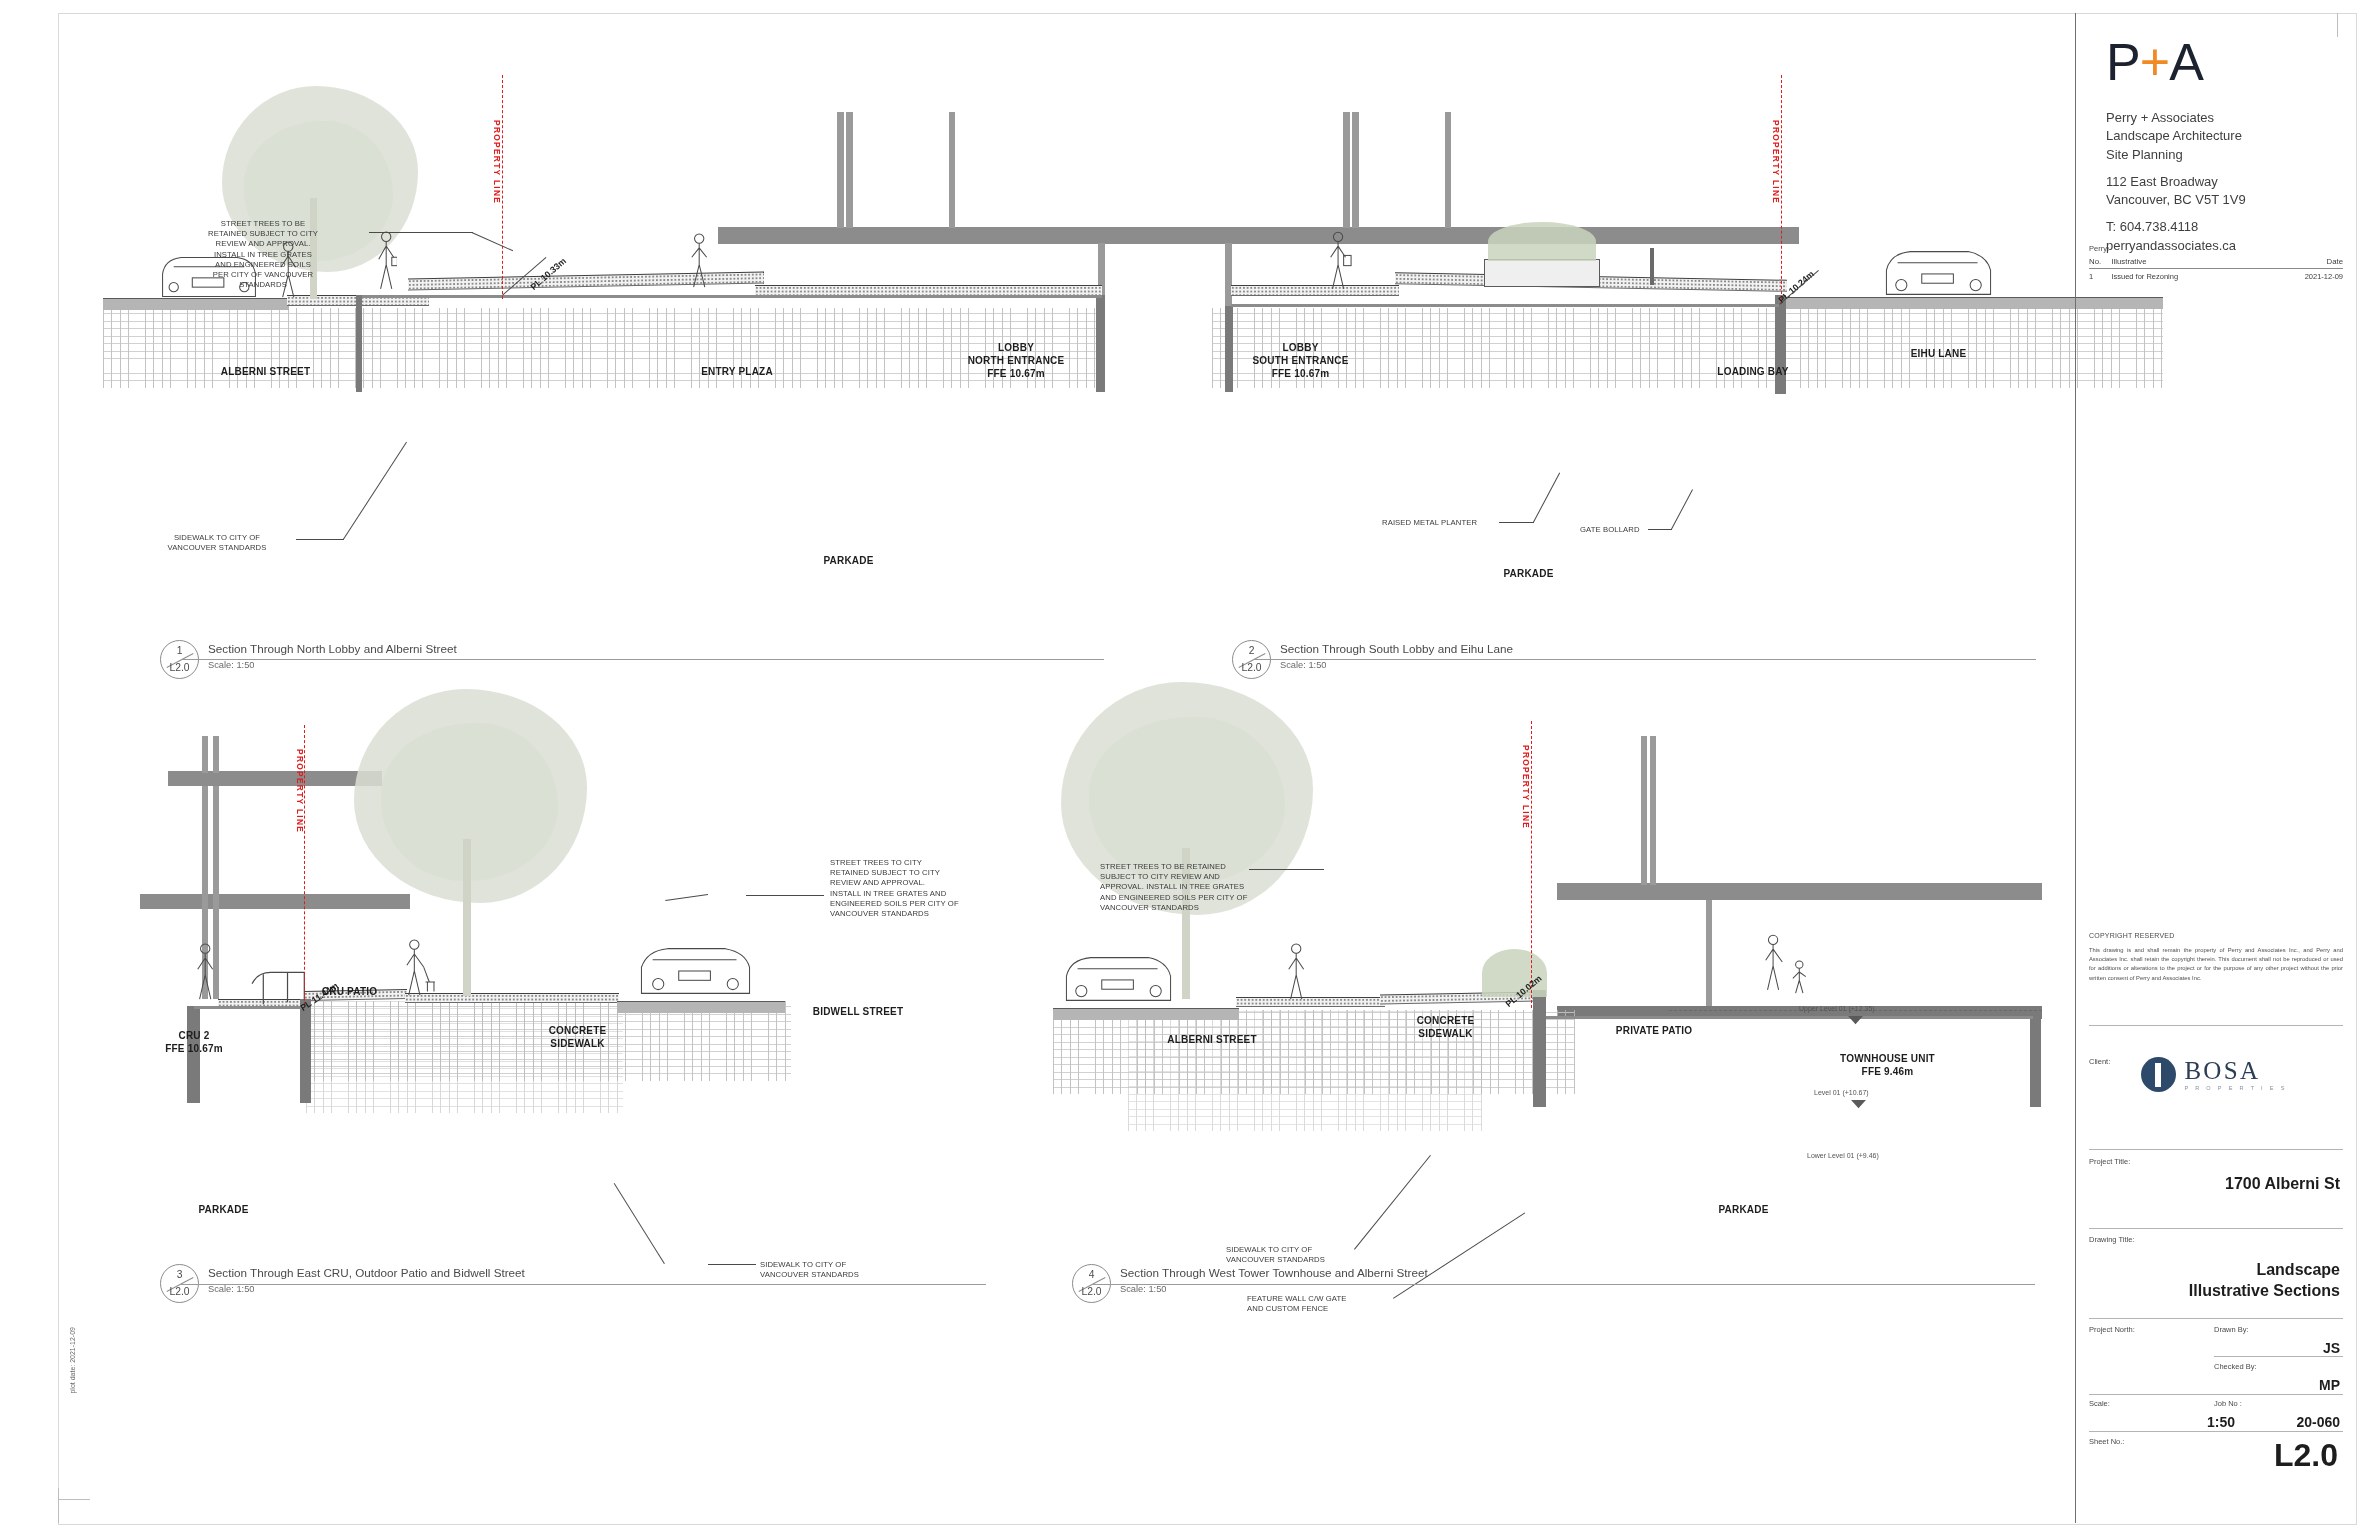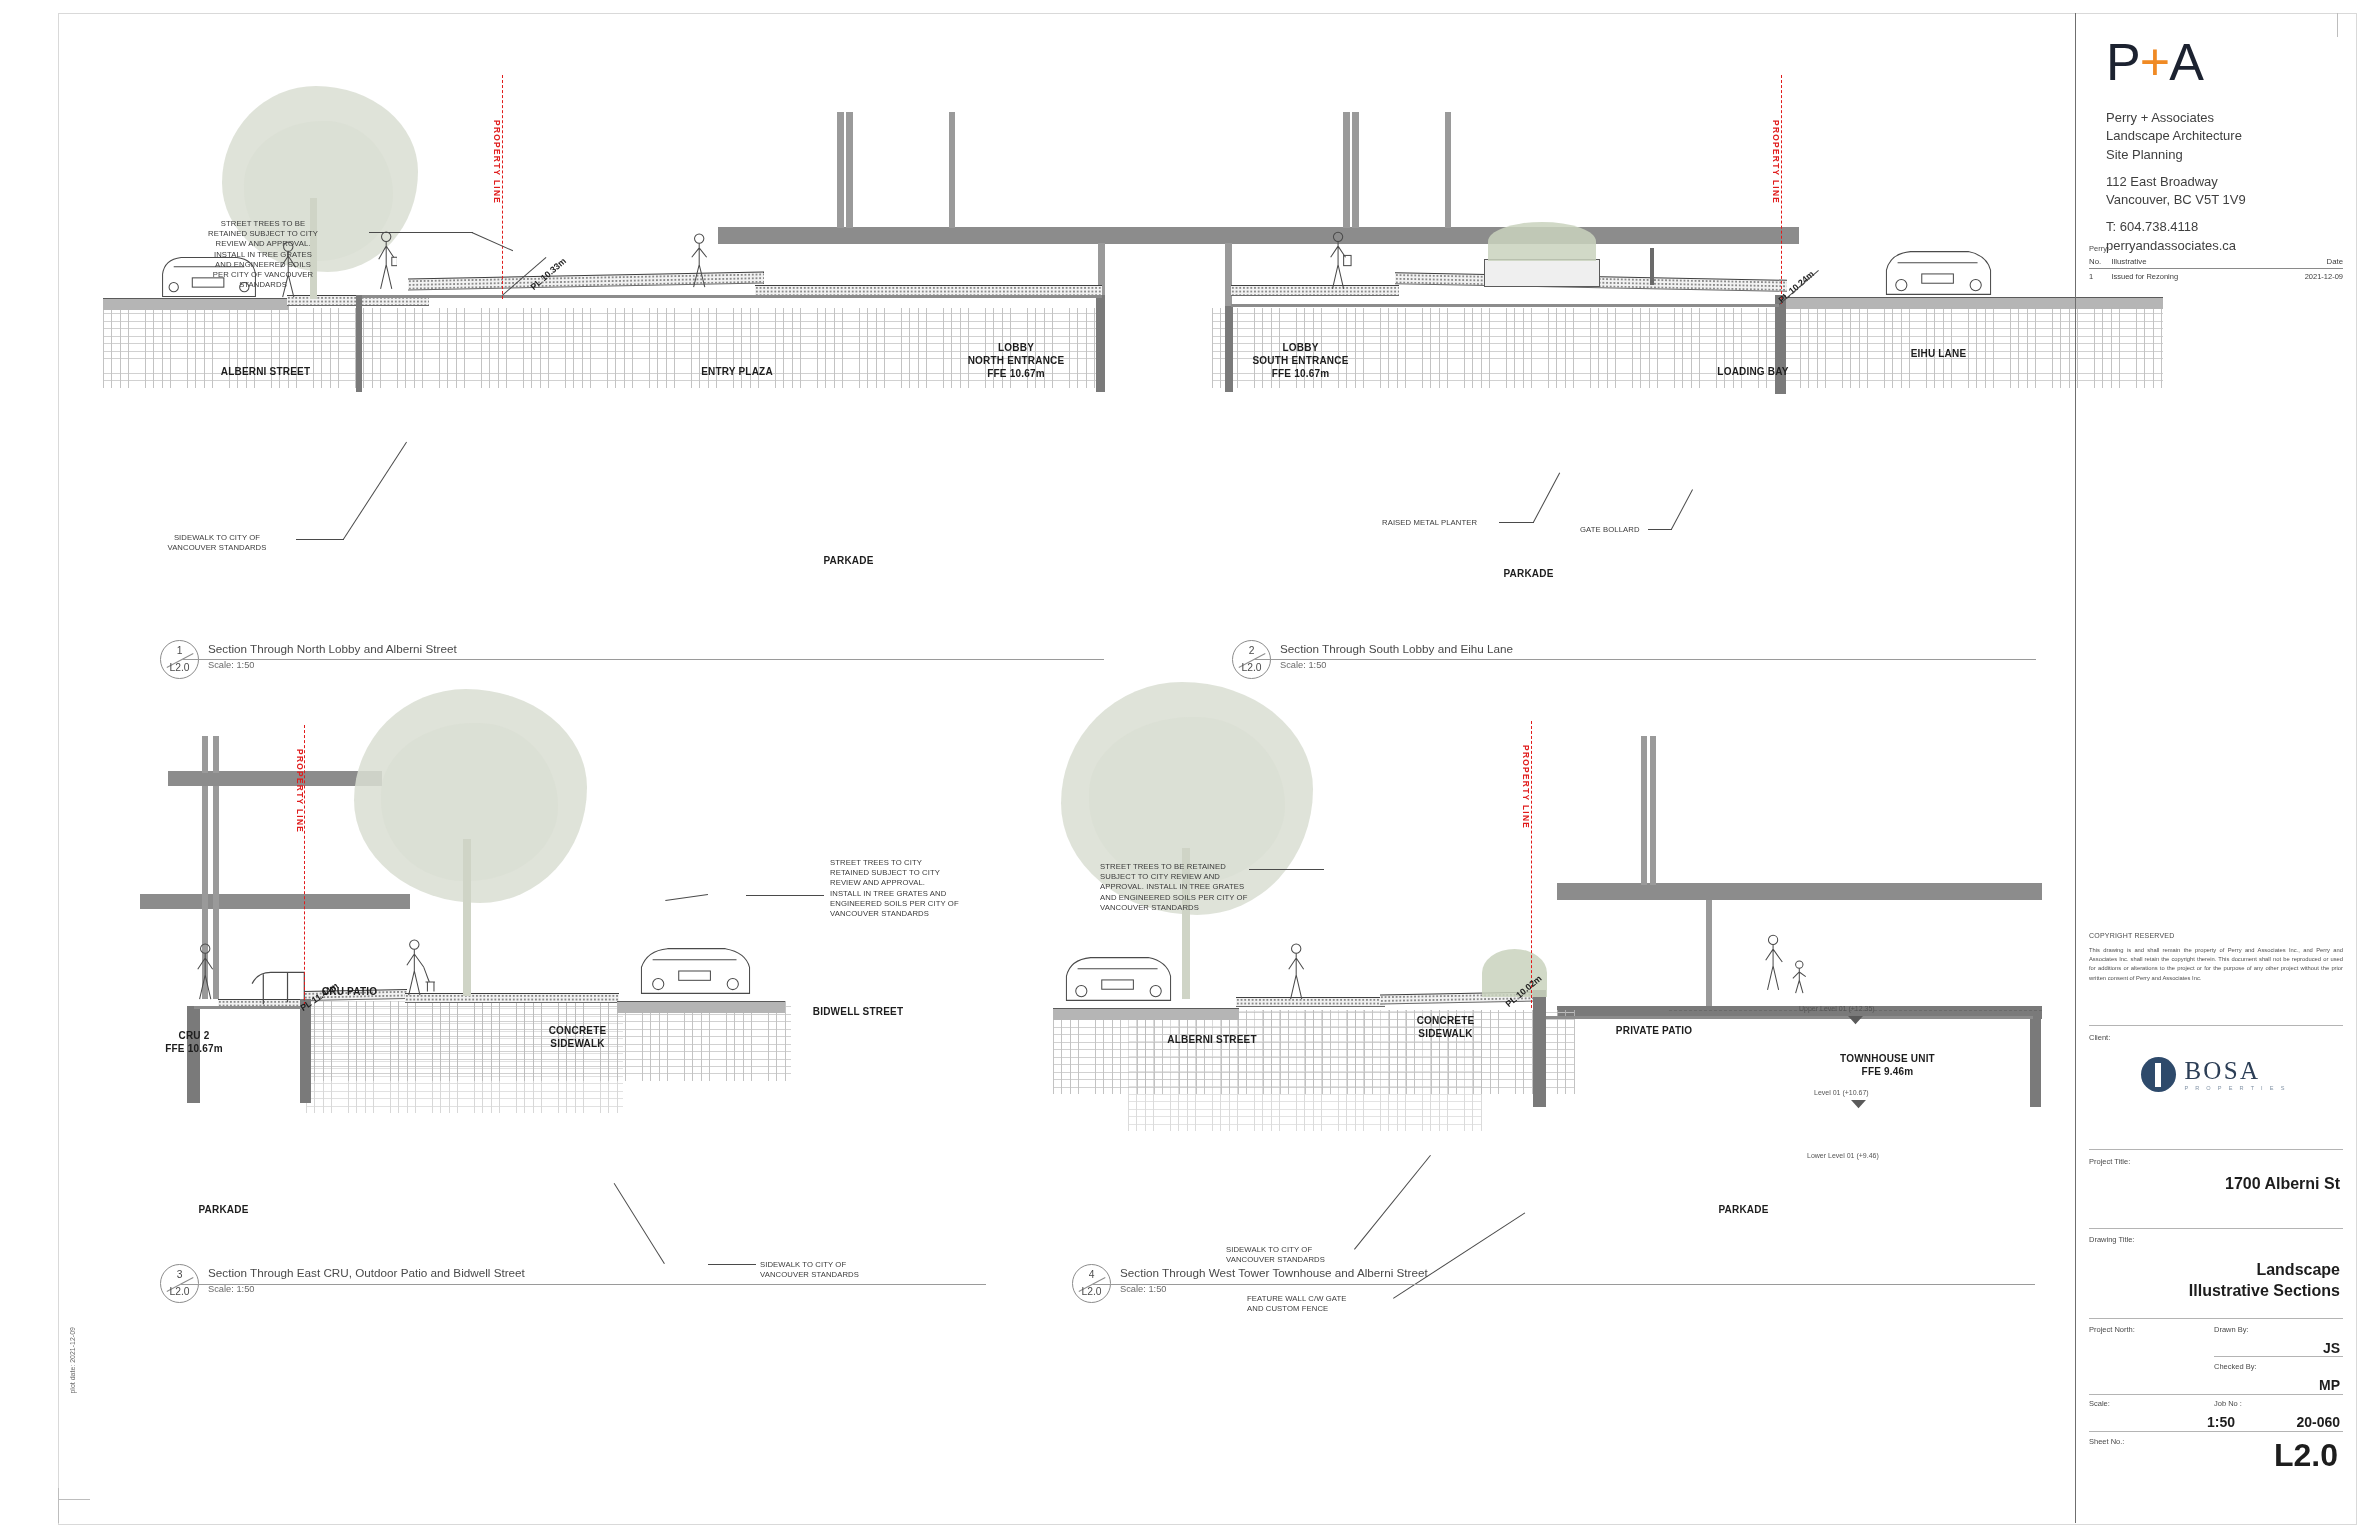--- a/index.html
+++ b/index.html
@@ -521,21 +521,21 @@
         <div class="c-date">2021-12-09</div>
       </div>
     </div>
 
     <div class="copyblock">
       <div class="copy-title">COPYRIGHT RESERVED</div>
       <div class="copy-body">This drawing is and shall remain the property of Perry and Associates Inc., and Perry and Associates Inc. shall retain the copyright therein. This document shall not be reproduced or used for additions or alterations to the project or for the purpose of any other project without the prior written consent of Perry and Associates Inc.</div>
     </div>
 
     <div class="tb-hline light" style="left:13px;top:1012px;width:254px;"></div>
-    <div class="tb-label" style="left:13px;top:1020px;">Client:</div>
+    <div class="tb-label" style="left:13px;top:1044px;">Client:</div>
 
     <div class="client-logo">
       <div class="bosa-mark"></div>
       <div>
         <div class="bosa-word">BOSA</div>
         <div class="bosa-sub">P R O P E R T I E S</div>
       </div>
     </div>
 
     <div class="tb-hline light" style="left:13px;top:1136px;width:254px;"></div>

